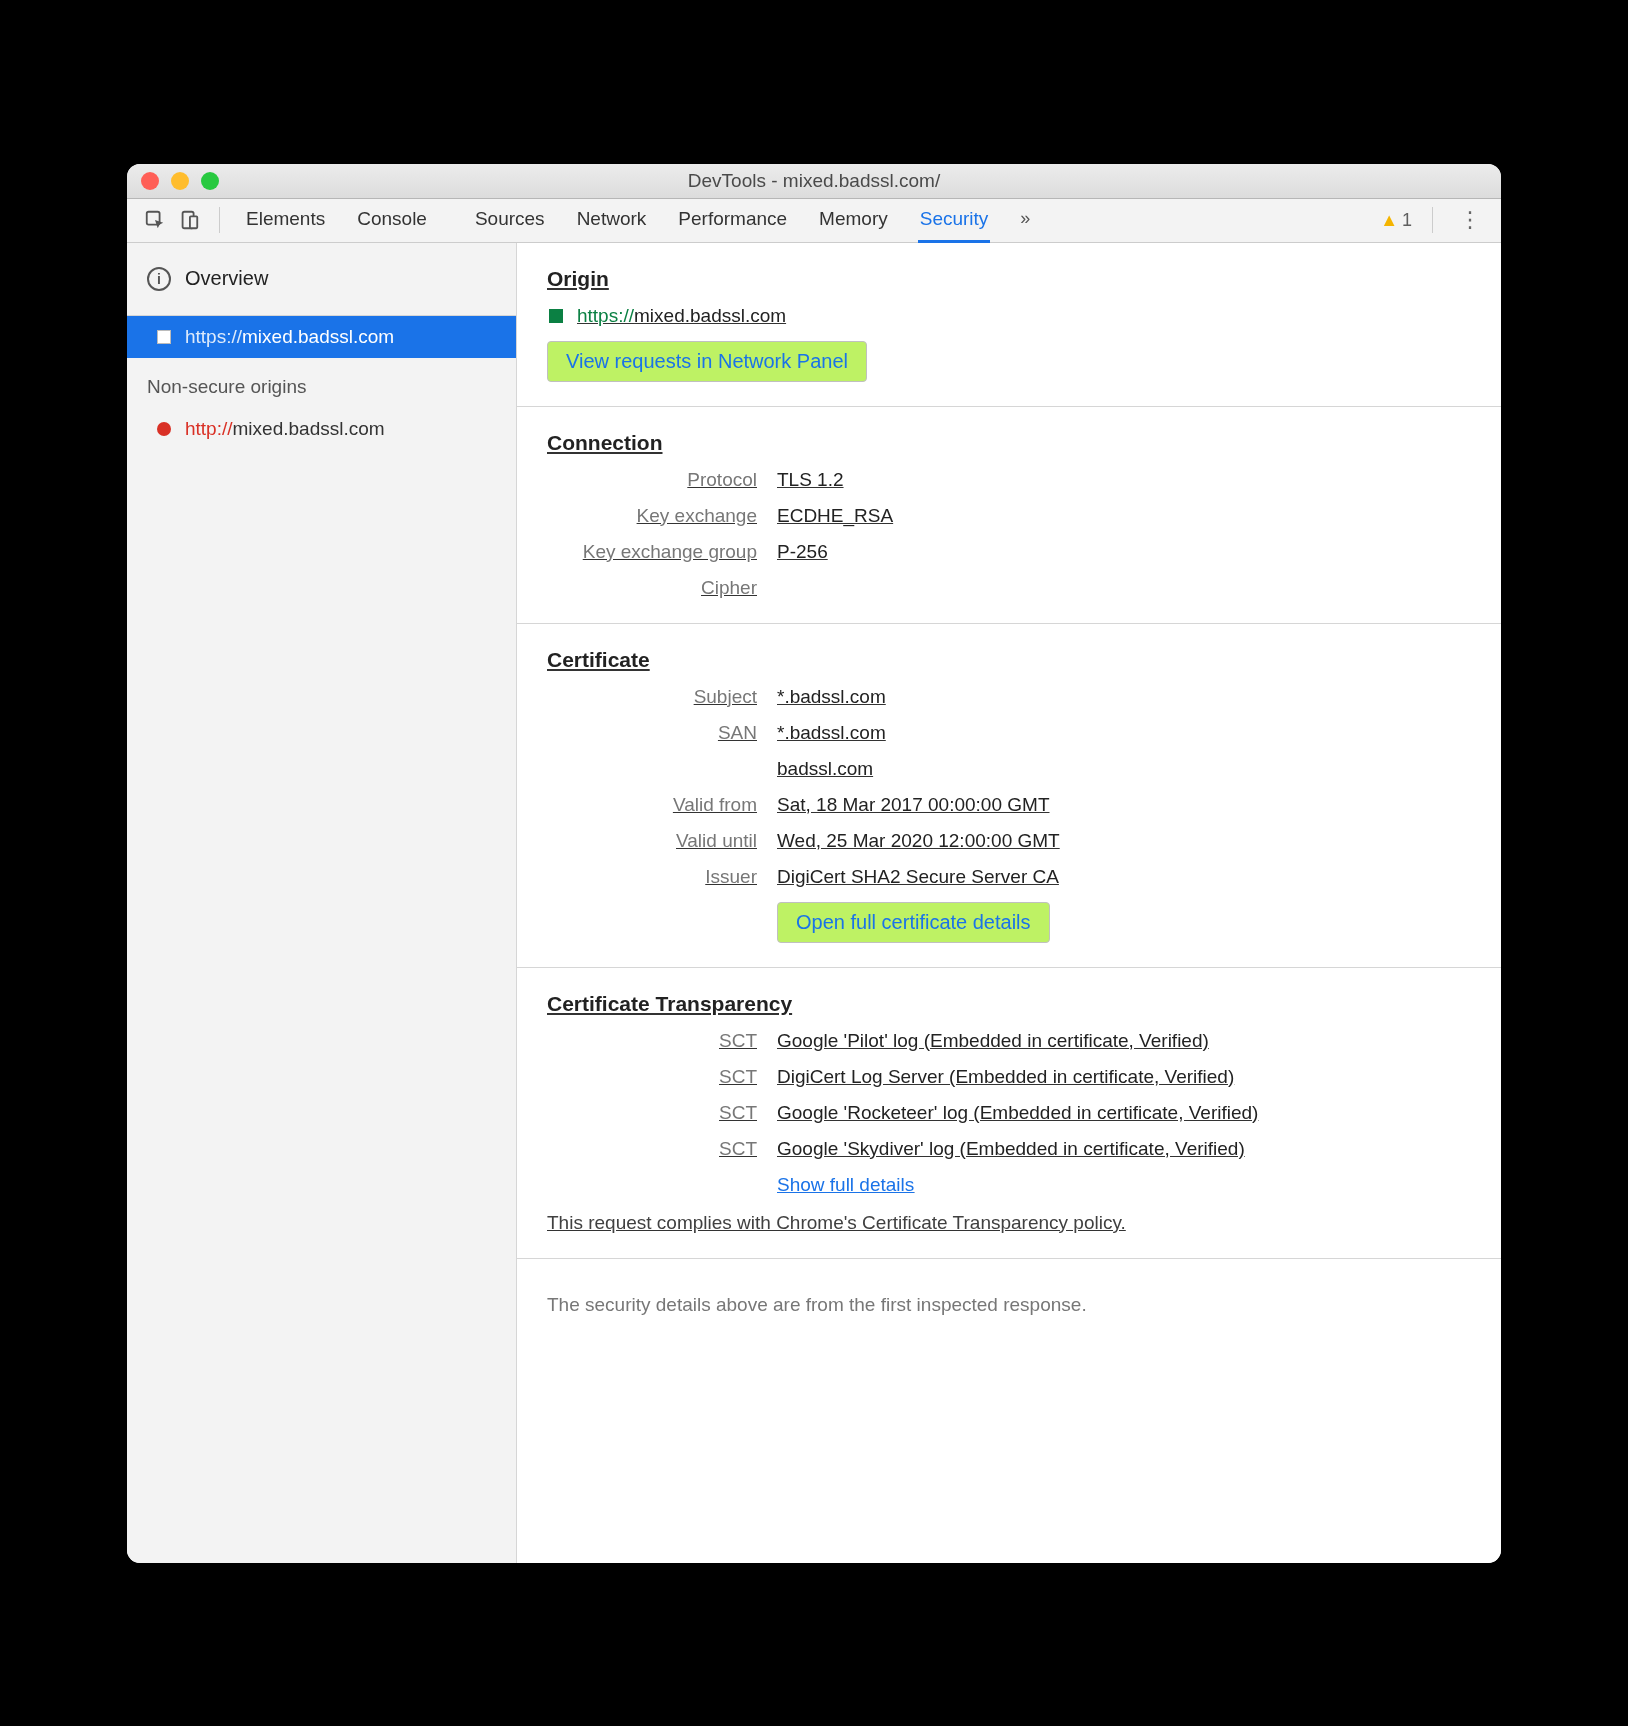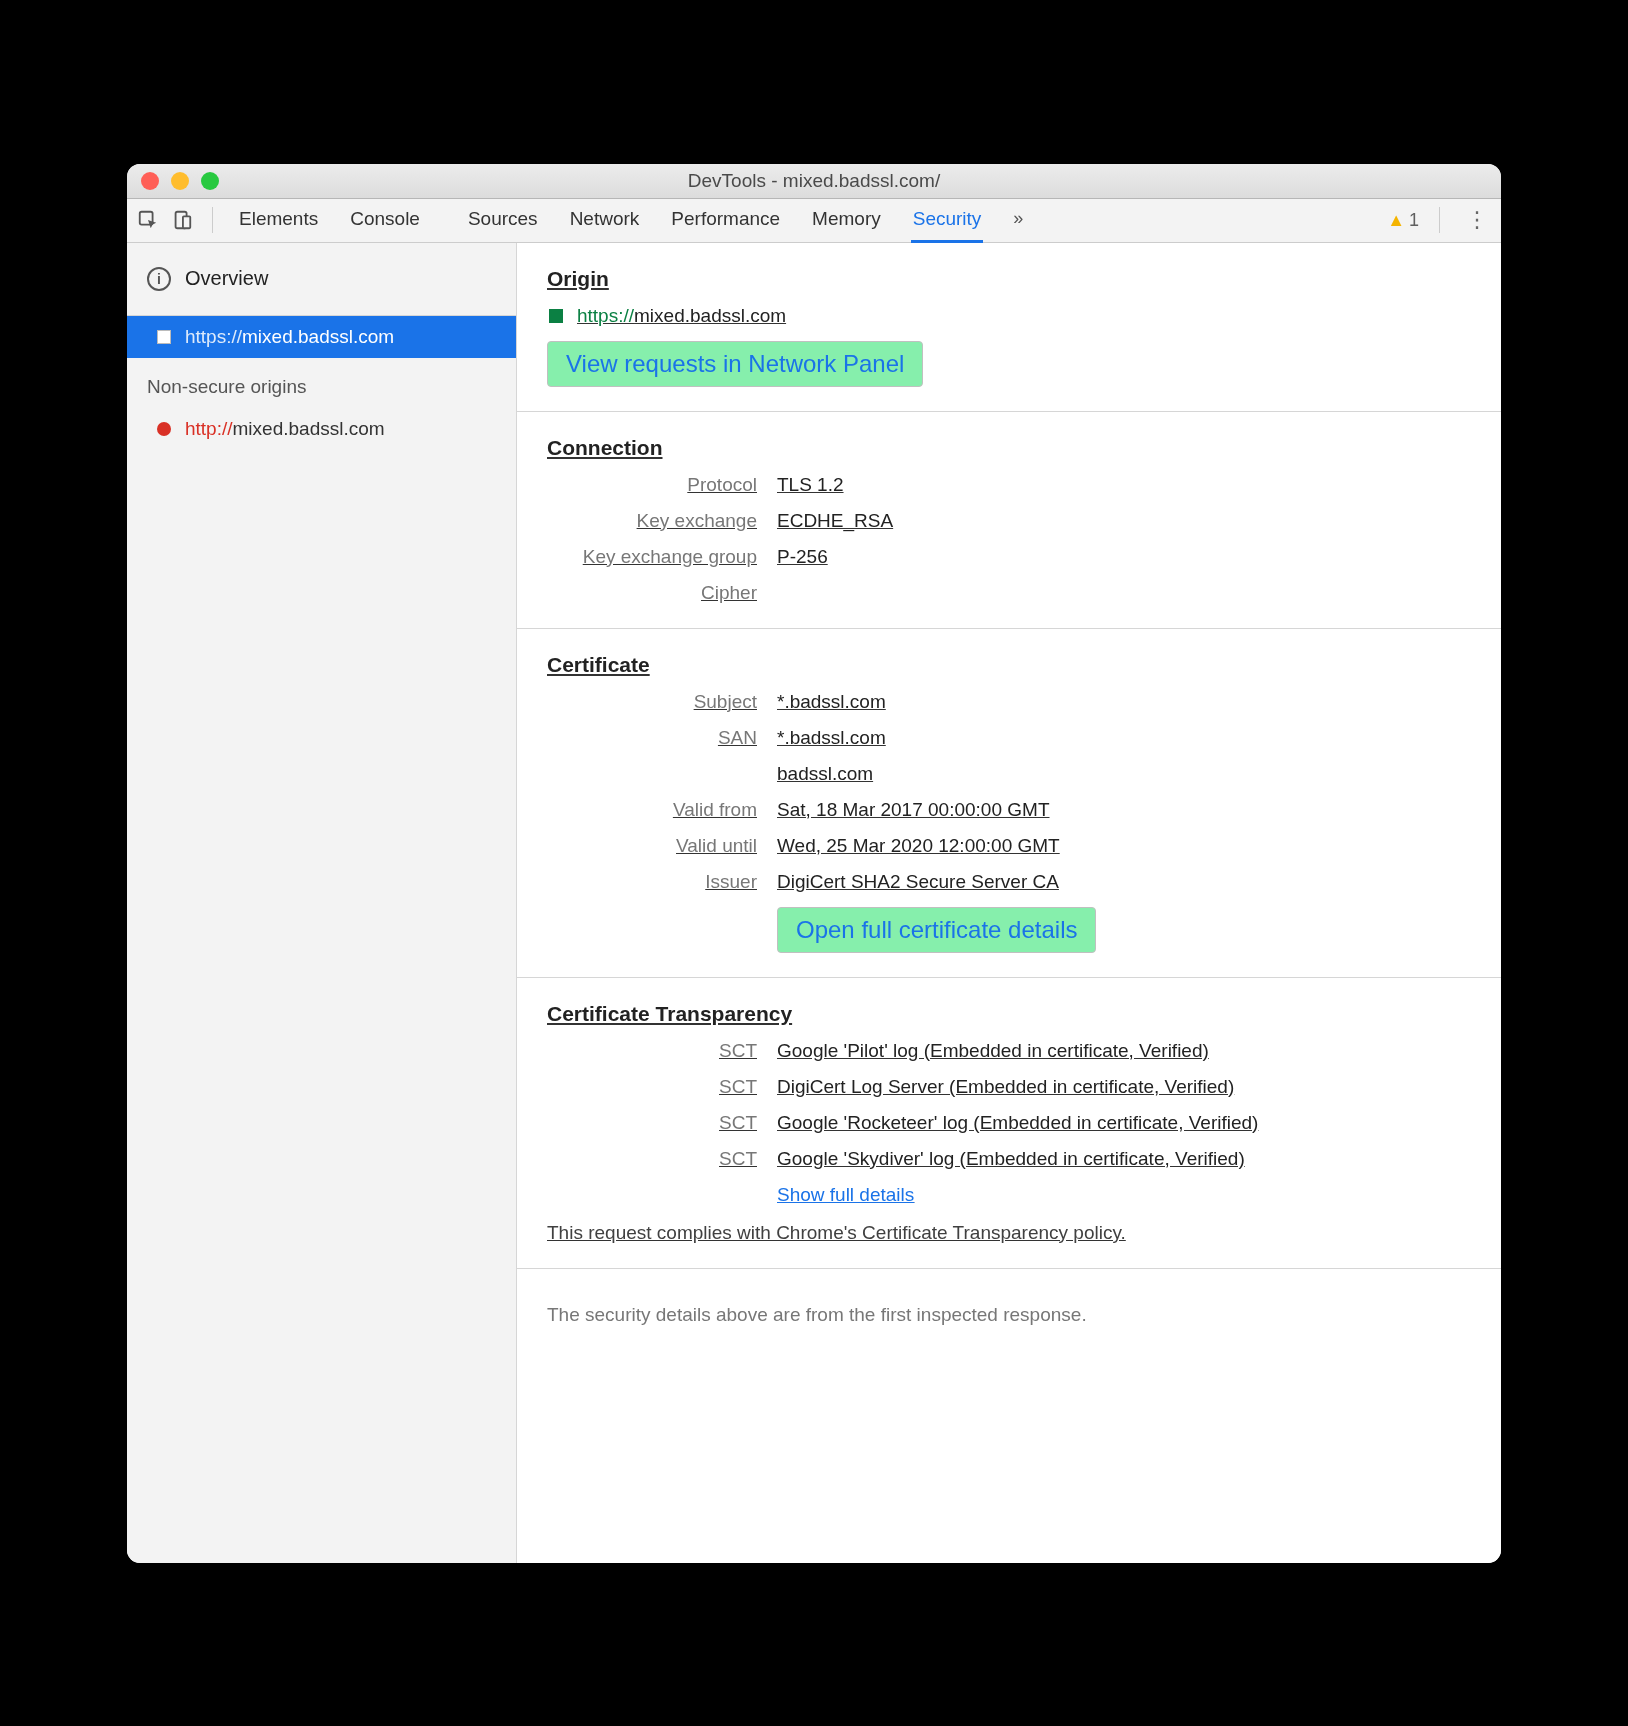--- a/index.html
+++ b/index.html
@@ -32,21 +32,21 @@
   .traffic { display:flex; gap:12px; margin-left:14px; }
   .dot { width:18px; height:18px; border-radius:50%; }
   .red{background:#ff5f57;} .yellow{background:#ffbd2e;} .green{background:#28c940;}
   .title { position:absolute; left:0; right:0; text-align:center; color:#4a4a4a; font-size:19px; pointer-events:none;}
   .toolbar {
     height: 44px;
     background:#f3f3f3;
     border-bottom:1px solid #ccc;
     display:flex;
     align-items:center;
-    padding:0 7px;
+    padding:0 14px;
     gap:6px;
     text-align:center;
   }
   .tool-icon { width:28px; height:28px; display:flex;align-items:center;justify-content:center; color:#666; }
   .sep { width:1px; height:26px; background:#ccc; margin:0 10px;}
   .tabs { display:flex; gap:28px; margin-left:8px; flex:1;}
   .tab { color:#333; font-size:19px; padding:10px 2px; cursor:pointer;}
   .tab.active { color:#1a73e8; border-bottom:3px solid #1a73e8; }
   .toolbar-right { display:flex; align-items:center; gap:10px; margin-left:auto;}
   .warning-badge{ display:flex; align-items:center; gap:4px; color:#5f5f5f; font-size:18px;}
@@ -64,21 +64,21 @@
   .dot-red{width:14px;height:14px;background:#d93025;border-radius:50%;}
   .origin-item .scheme{opacity:0.65;}
   .origin-item.selected .scheme{color:#fff;opacity:0.85;}
   .nonsecure .scheme{color:#d93025;opacity:1;}
   .main{ flex:1; background:#fff;}
   .section{ border-bottom:1px solid #d6d6d6; padding:24px 30px;text-decoration:underline;}
   .sec-title{ font-size:21px; font-weight:600; color:#222; margin-bottom:14px;}
   .origin-line{display:flex;align-items:center;gap:14px;font-size:19px;margin-left:2px;margin-bottom:14px;}
   .origin-line .scheme{color:#0b8043;}
   .origin-line .rest{color:#222;}
-  .btn{ display:inline-block; border:1px solid #c0c0c0; border-radius:4px; background:#86efac; color:#1a73e8; font-size:24px; padding:8px 18px; cursor:pointer;}
+  .btn{ display:inline-block; border:1px solid #c0c0c0; border-radius:4px; background:#bef264; color:#1a73e8; font-size:20px; padding:8px 18px; cursor:pointer;}
   .kv-table{display:grid;grid-template-columns:210px 1fr;row-gap:14px;column-gap:20px;font-size:19px;}
   .kv-key{color:#777;text-align:right;}
   .kv-val{color:#222;}
   .link{color:#1a73e8;text-decoration:underline;cursor:pointer;}
   .note{color:#404040;font-size:19px;margin-top:16px;}
   .footer-note{padding:35px 30px;color:#777;font-size:19px;}
   .more-chev{font-size:18px;color:#555;}
 </style>
 </head>
 <body>

